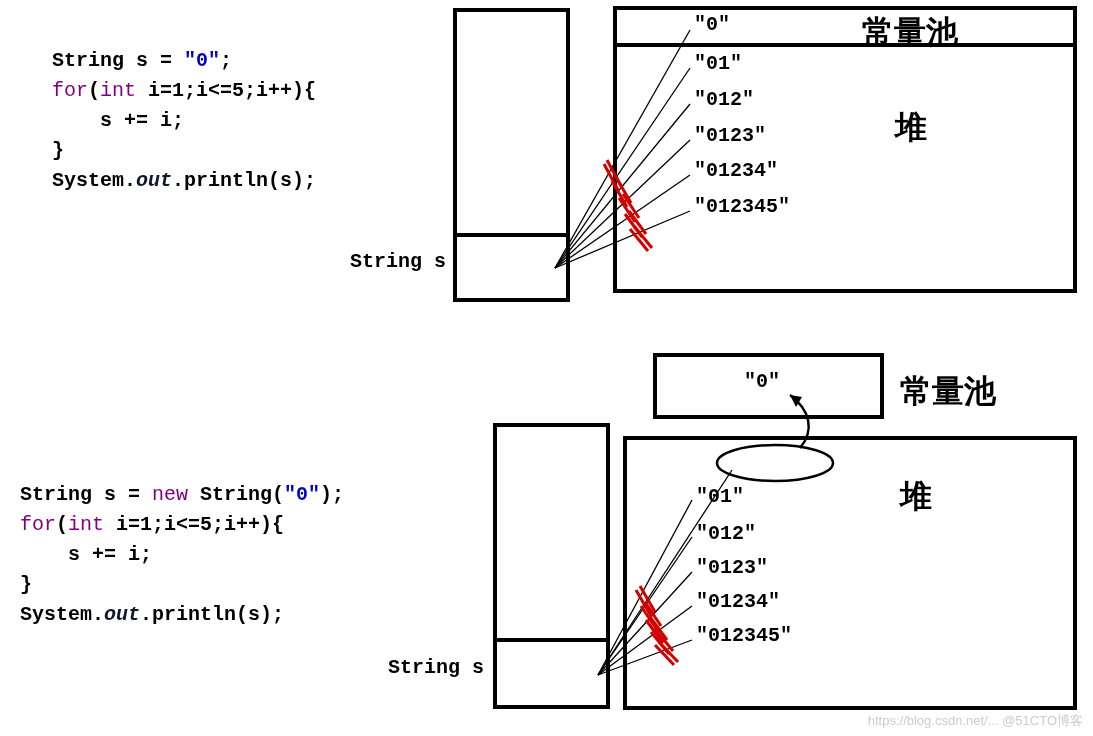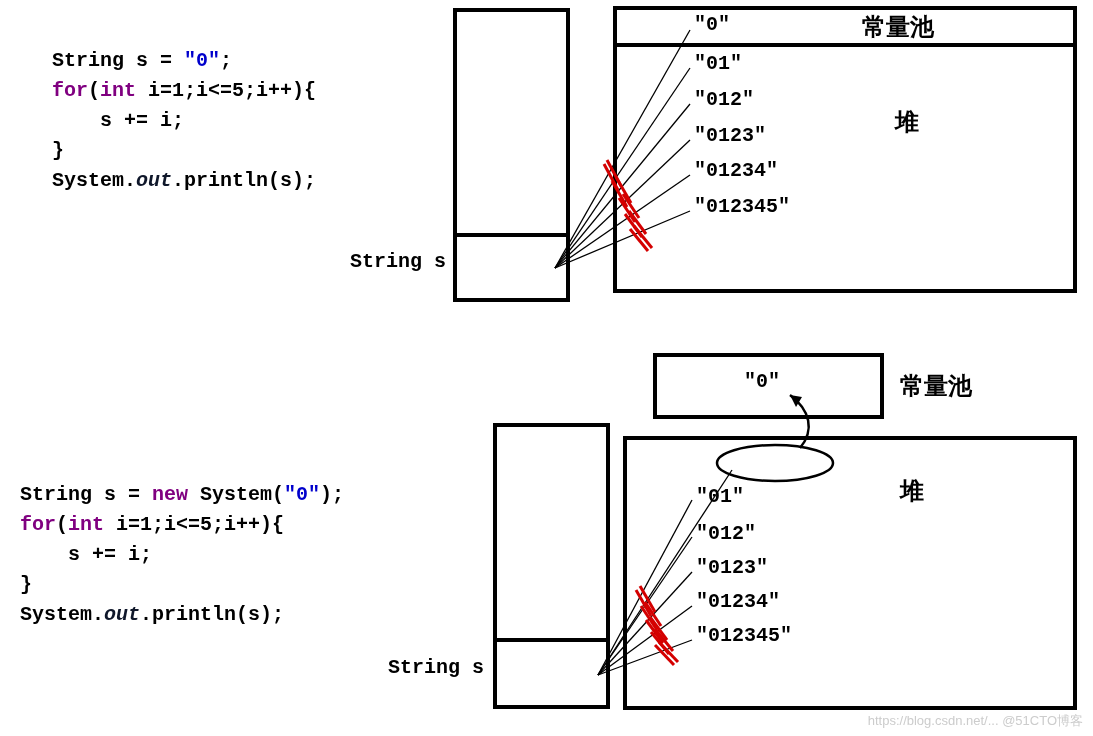--- a/index.html
+++ b/index.html
@@ -6,26 +6,26 @@
     margin: 0;
     padding: 0;
     background: #fff;
     font-family: "Consolas", "Courier New", monospace;
     font-size: 20px;
     width: 1093px;
     height: 736px;
     position: relative;
     color: #000;
   }
-  .kw { color: #800080; font-weight: bold; }
+  .kw { color: #800080; font-weight: normal; }
   .str { color: #0000cc; }
   .out { color: #0f172a; font-style: italic; }
   .code-block { position: absolute; white-space: pre; line-height: 1.5; font-weight: 600; }
   .label { position: absolute; font-weight: 600; }
-  .chinese { font-family: Liberation Sans, sans-serif; font-size: 24px; }
+  .chinese { font-family: Liberation Sans, sans-serif; font-size: 32px; }
   .watermark {
     position: absolute;
     right: 10px;
     bottom: 6px;
     color: #ccc;
     font-size: 13px;
     font-family: sans-serif;
   }
   svg { position: absolute; top:0; left:0; }
 </style>
@@ -120,21 +120,21 @@
 <div class="label" style="left:694px; top:88px;">"012"</div>
 <div class="label" style="left:694px; top:124px;">"0123"</div>
 <div class="label" style="left:694px; top:159px;">"01234"</div>
 <div class="label" style="left:694px; top:195px;">"012345"</div>
 
 <div class="label chinese" style="left:862px; top:11px;">常量池</div>
 <div class="label chinese" style="left:895px; top:106px;">堆</div>
 <div class="label" style="left:350px; top:250px;">String s</div>
 
 <div class="code-block" style="left:20px; top:450px;">
-<span><span>String s = </span><span class="kw">new</span><span> System(</span><span class="str">"0"</span><span>);</span></span>
+<span><span>String s = </span><span class="kw">new</span><span> String(</span><span class="str">"0"</span><span>);</span></span>
 <span><span class="kw">for</span><span>(</span><span class="kw">int</span><span> i=1;i&lt;=5;i++){</span></span>
 <span>    s += i;</span>
 <span>}</span>
 <span><span>System.</span><span class="out">out</span><span>.println(s);</span></span>
 </div>
 
 <div class="label" style="left:744px; top:370px;">"0"</div>
 <div class="label chinese" style="left:900px; top:370px;">常量池</div>
 <div class="label chinese" style="left:900px; top:475px;">堆</div>
 <div class="label" style="left:388px; top:656px;">String s</div>

